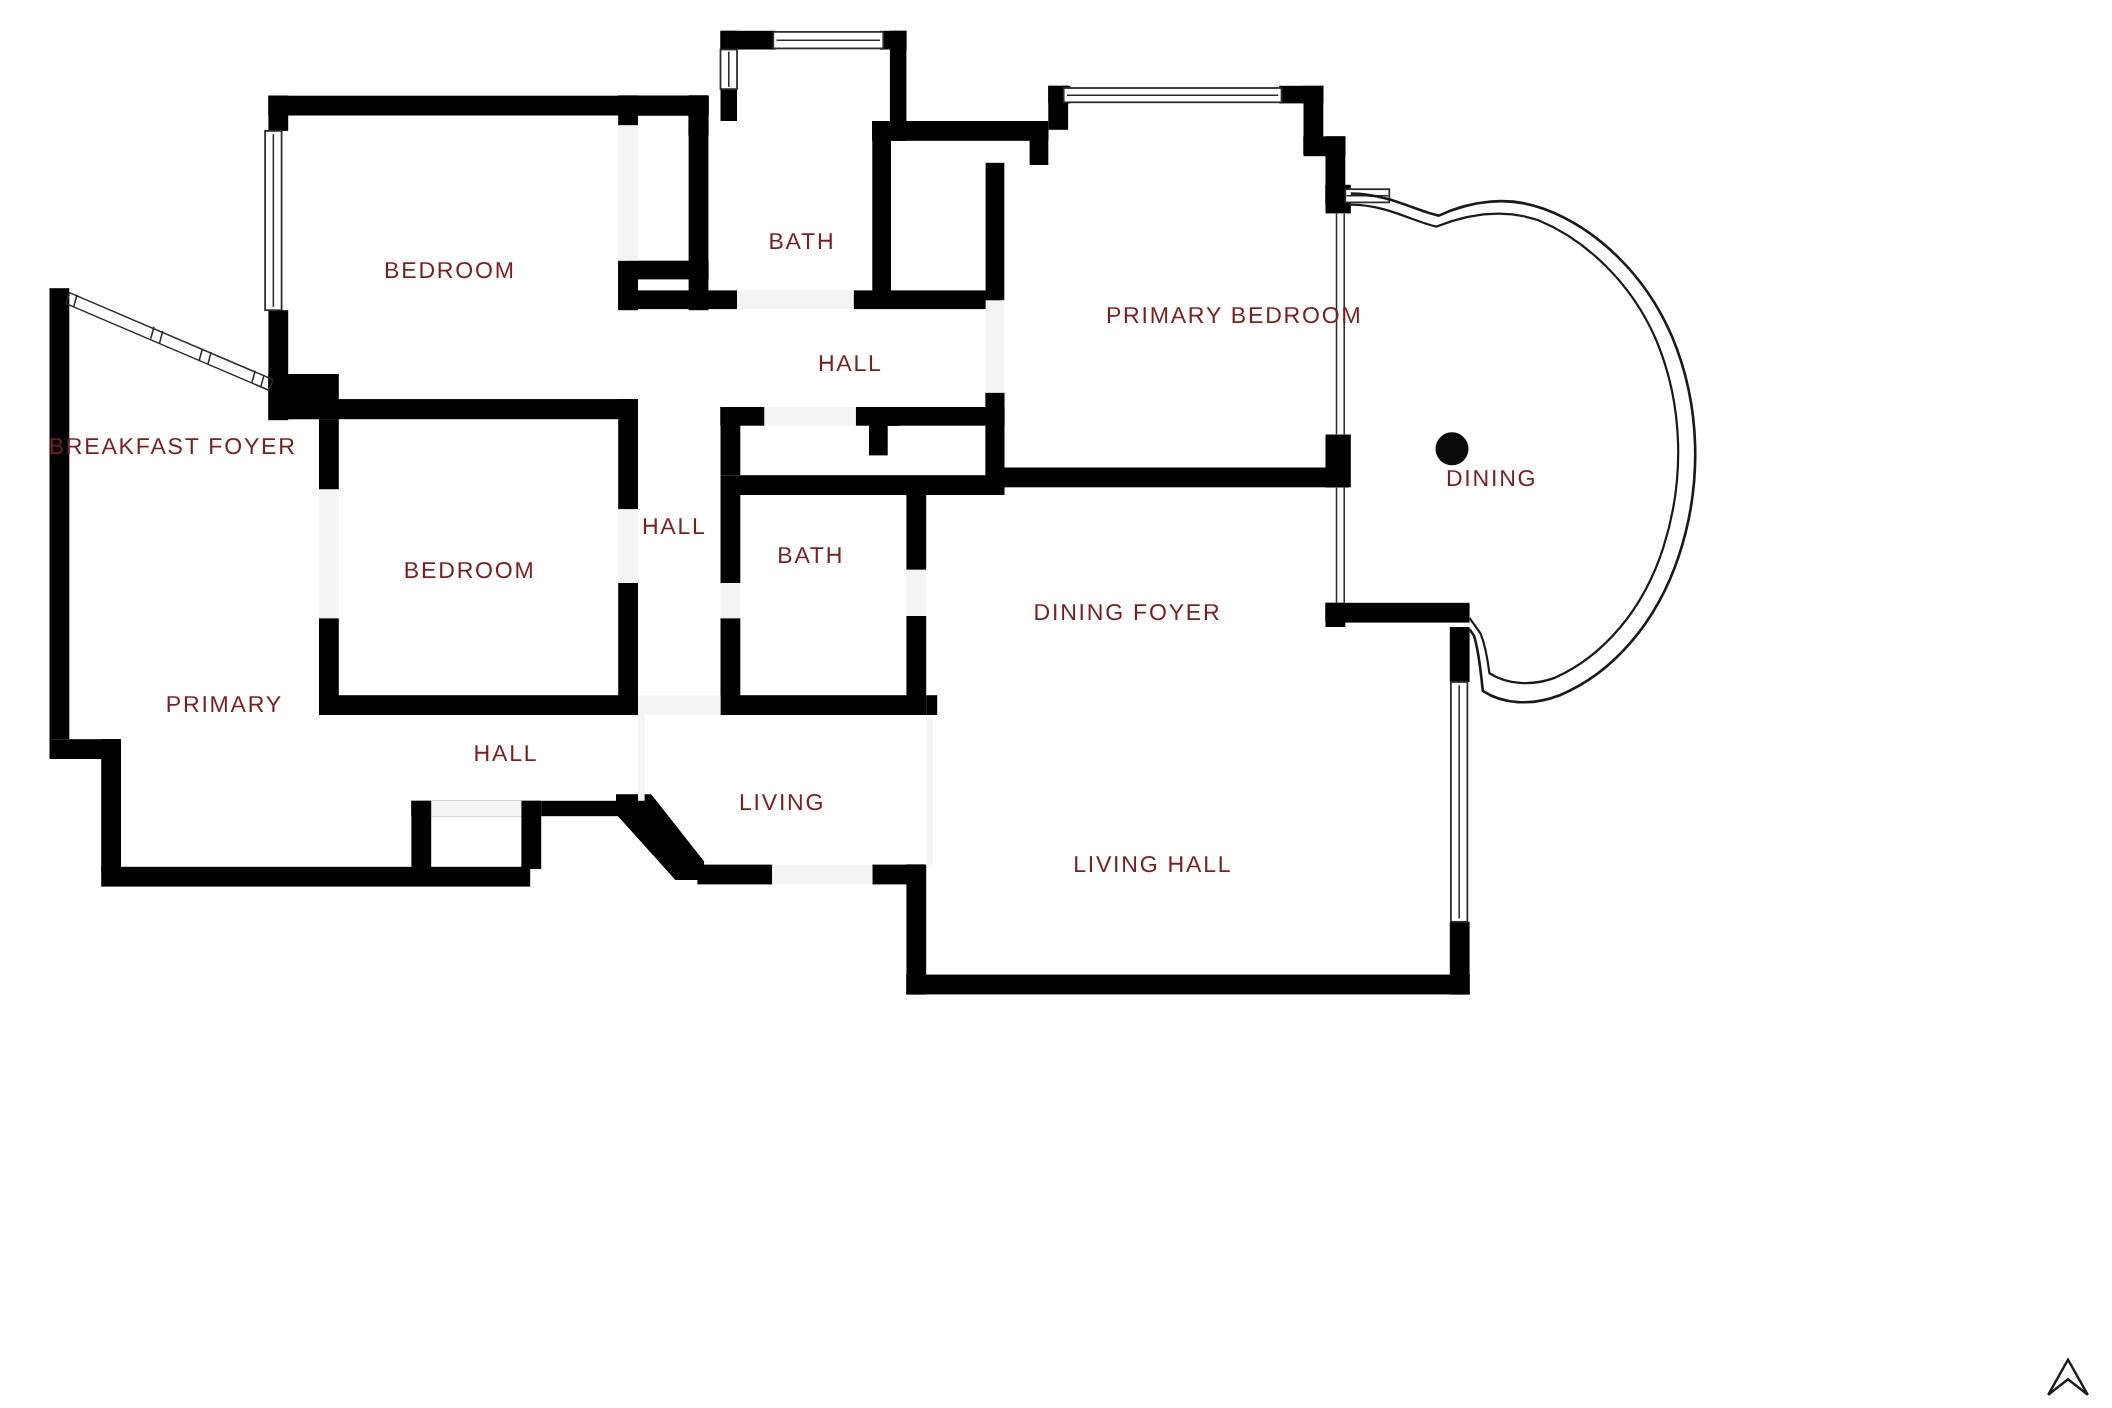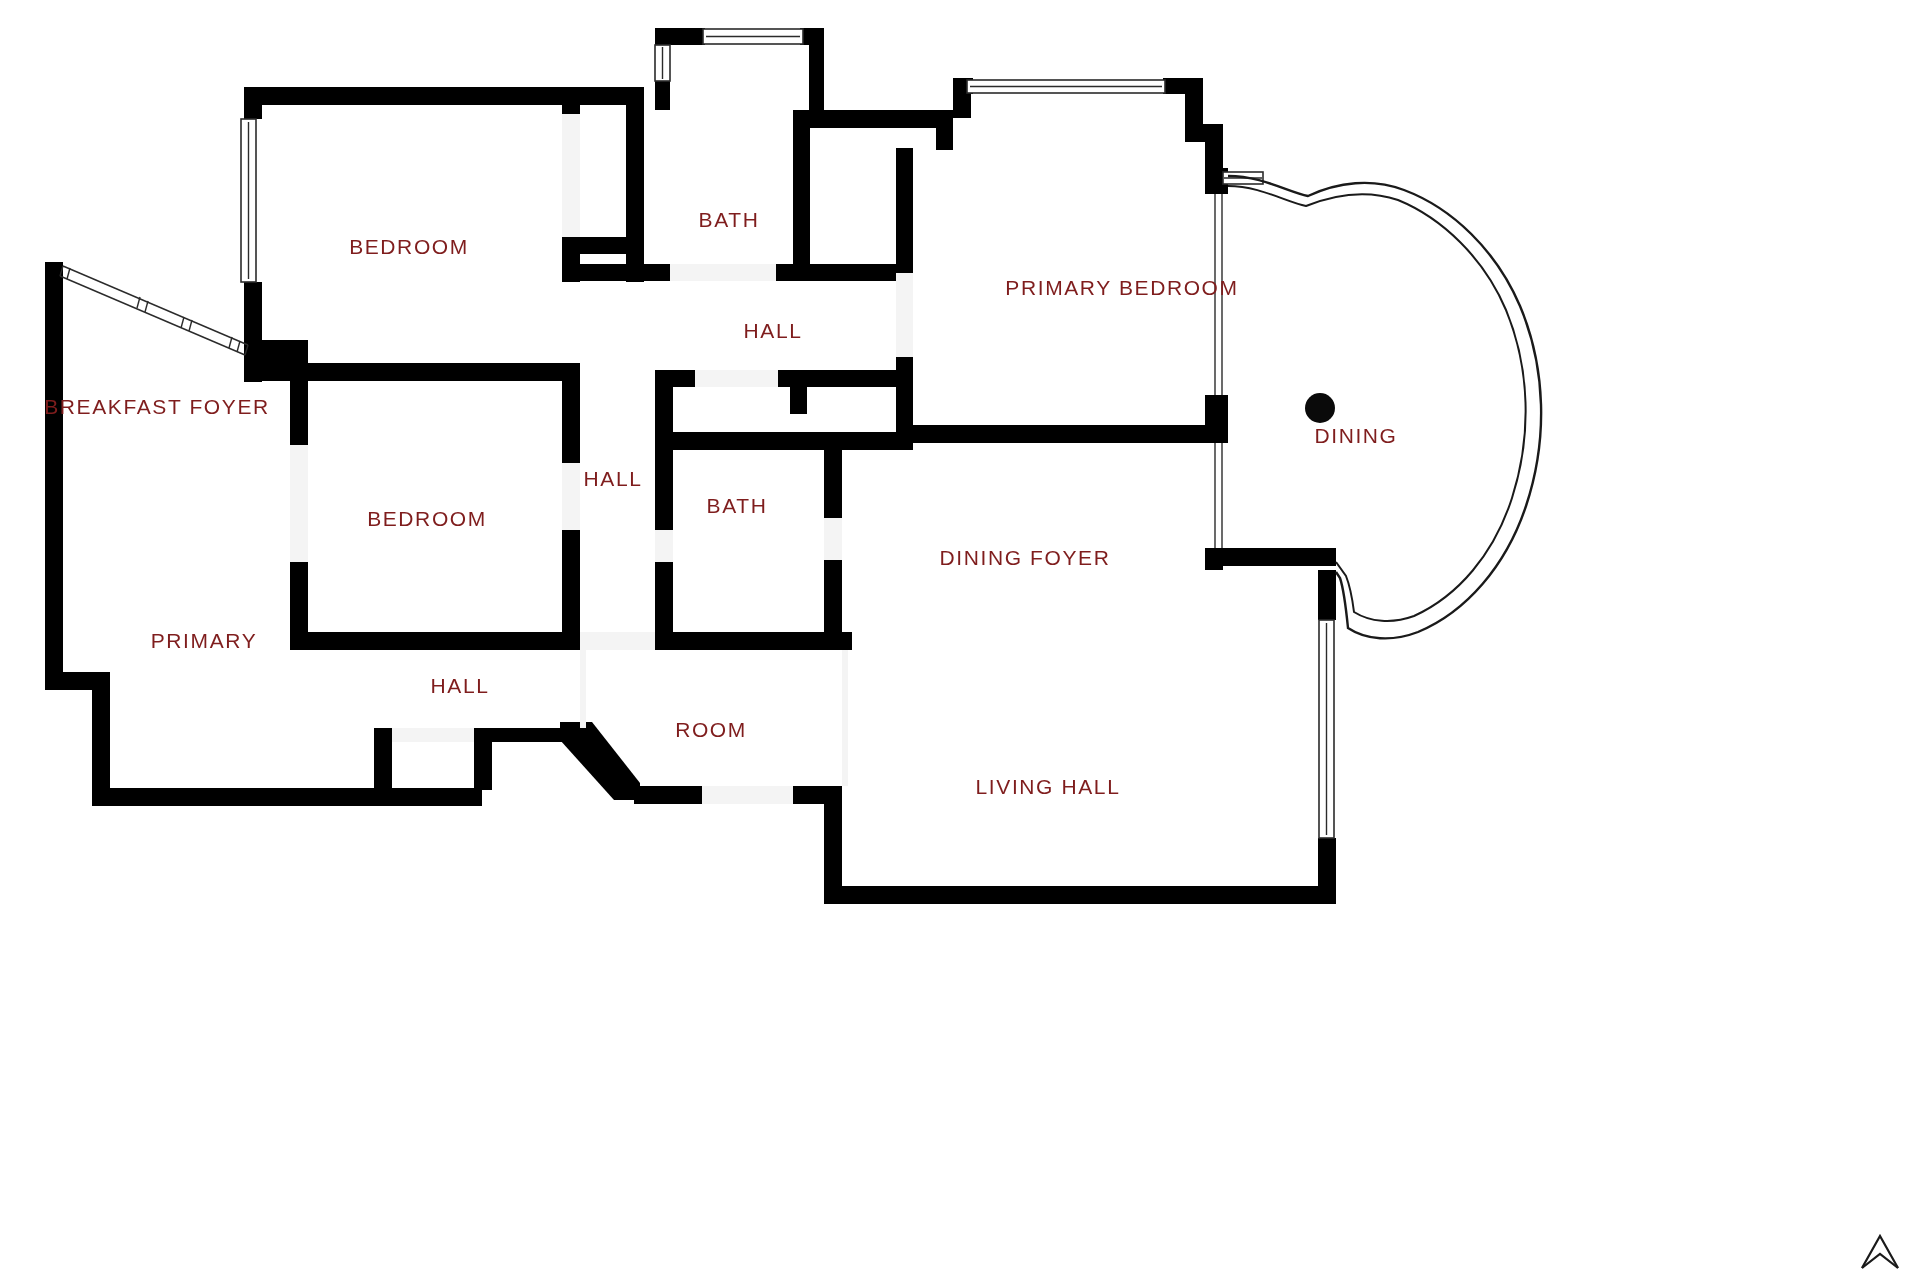--- a/index.html
+++ b/index.html
@@ -324,17 +324,17 @@
   <div class="room-label" style="left:737px; top:506px;">BATH</div>
 
   <div class="room-label" style="left:427px; top:519px;">BEDROOM</div>
 
   <div class="room-label" style="left:1025px; top:558px;">DINING FOYER</div>
 
   <div class="room-label" style="left:204px; top:641px;">PRIMARY</div>
 
   <div class="room-label" style="left:460px; top:686px;">HALL</div>
 
-  <div class="room-label" style="left:711px; top:730px;">ROOM</div>
+  <div class="room-label" style="left:711px; top:730px;">LIVING</div>
 
   <div class="room-label" style="left:1048px; top:787px;">LIVING HALL</div>
 
 </div>
 
 </body></html>

